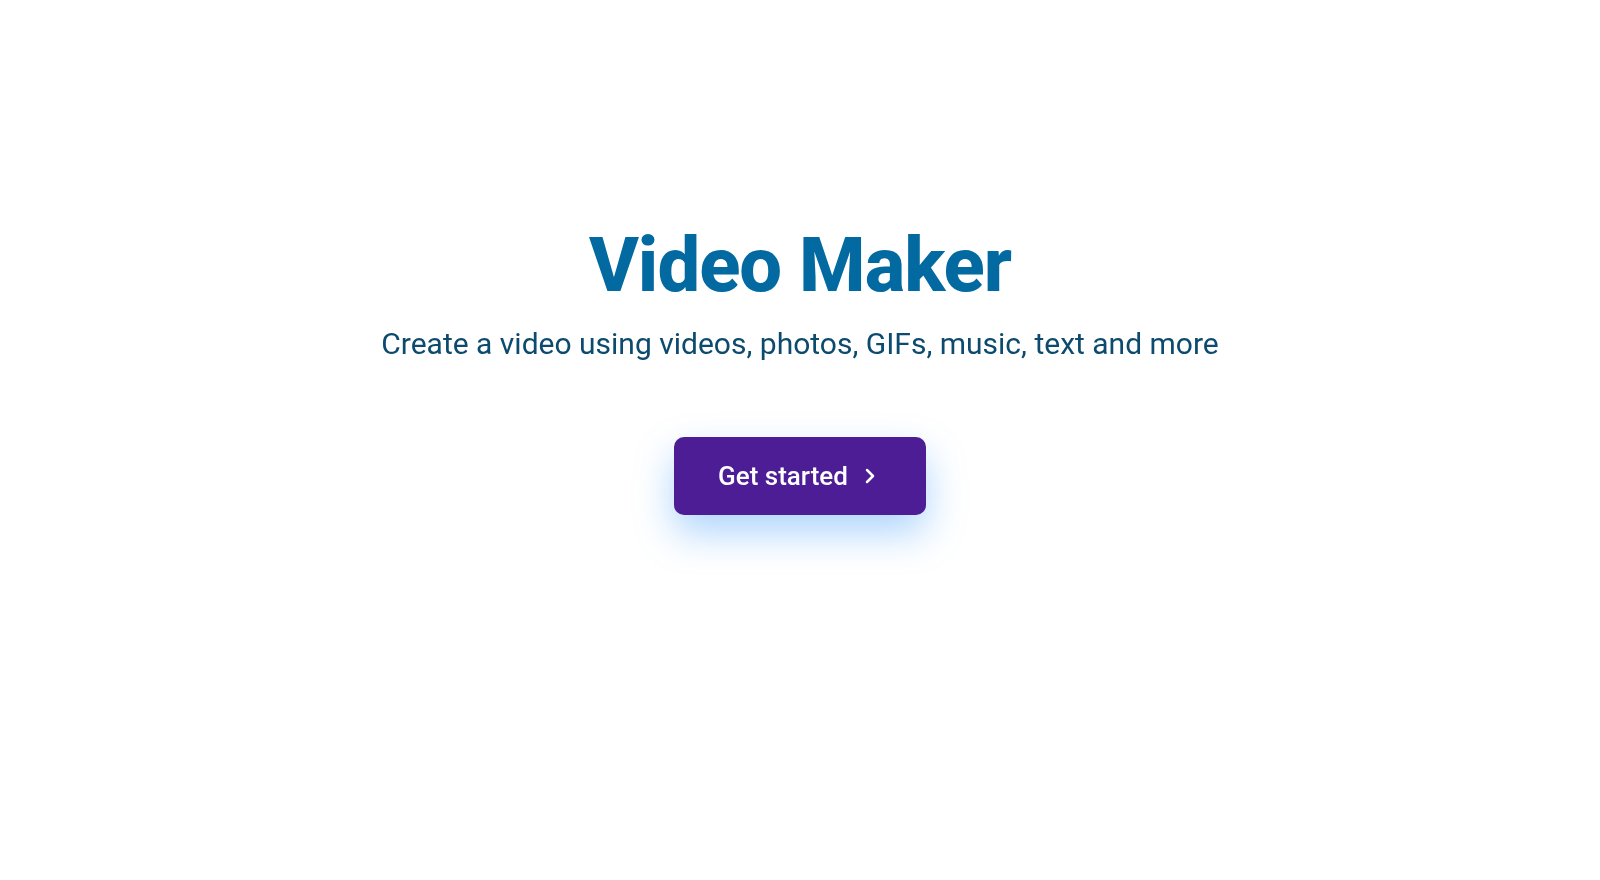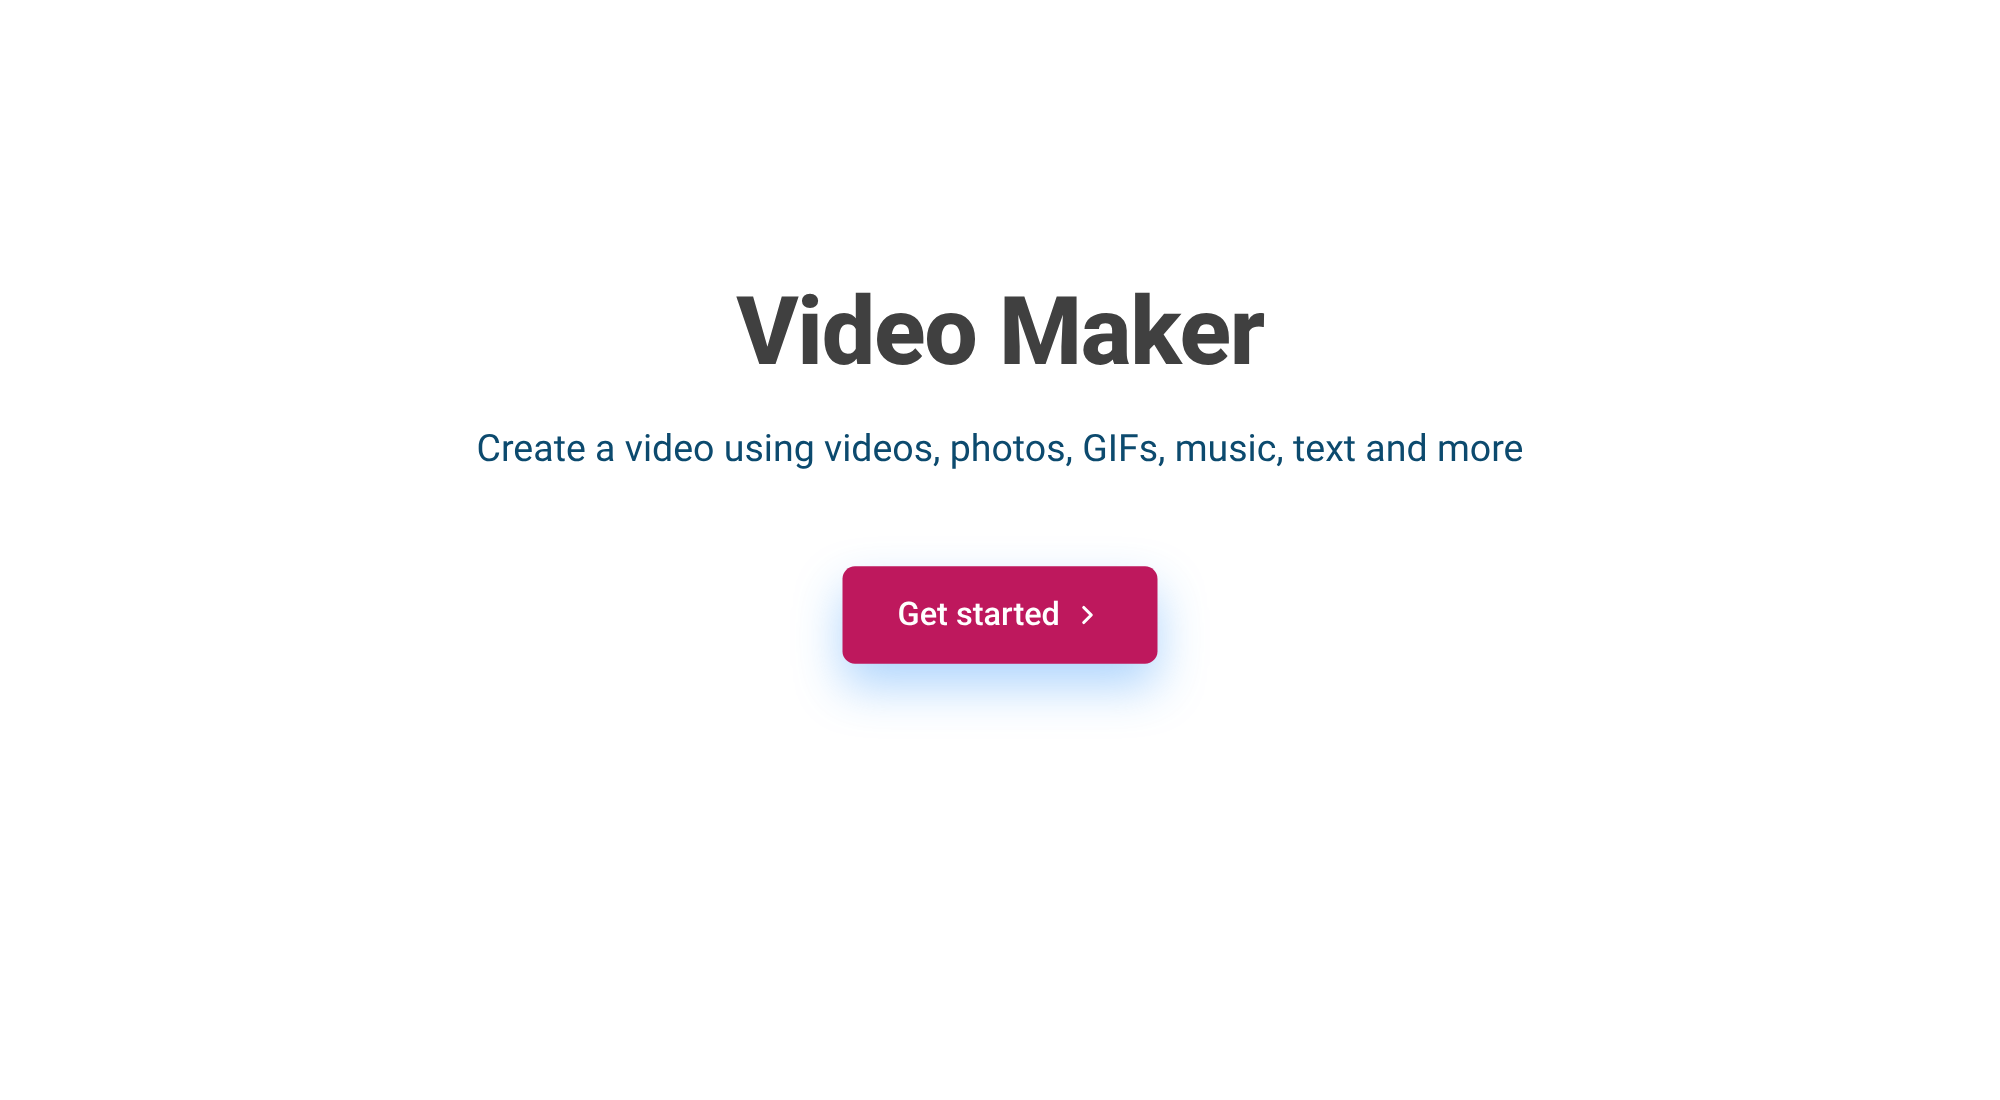--- a/index.html
+++ b/index.html
@@ -16,38 +16,38 @@
       display: flex;
       flex-direction: column;
       align-items: center;
       justify-content: flex-start;
       padding-top: 220px;
     }
     
     .hero-title {
       font-size: 76px;
       font-weight: 800;
-      color: #404040;
+      color: #0369a1;
       letter-spacing: -1px;
-      margin-bottom: 32px;
+      margin-bottom: 16px;
     }
     
     .hero-subtitle {
       font-size: 30px;
       font-weight: 400;
       color: #0c4a6e;
       margin-bottom: 76px;
     }
     
     .cta-button {
       display: inline-flex;
       align-items: center;
       justify-content: center;
       gap: 10px;
-      background: #be185d;
+      background: #4c1d95;
       color: #ffffff;
       border: none;
       border-radius: 10px;
       padding: 24px 44px;
       font-size: 26px;
       font-weight: 500;
       cursor: pointer;
       box-shadow: 0 18px 38px rgba(46, 144, 250, 0.38);
       font-family: inherit;
     }

